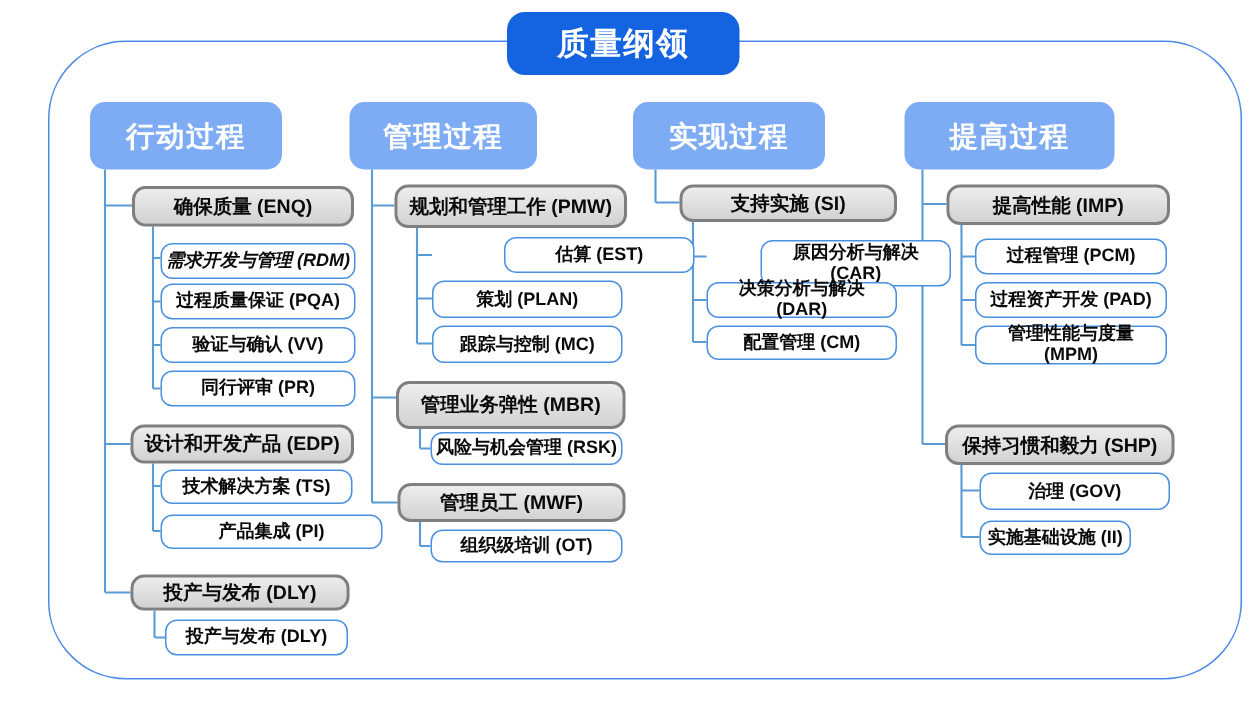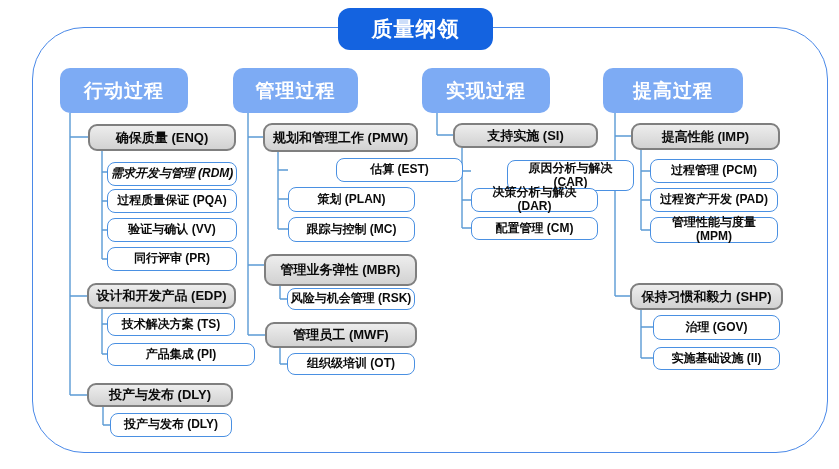--- a/index.html
+++ b/index.html
@@ -89,13 +89,13 @@
 <div class="leaf" style="left:471px;top:188px;width:127px;height:24px;">决策分析与解决 (DAR)</div>
 <div class="leaf" style="left:471px;top:217px;width:127px;height:23px;">配置管理 (CM)</div>
 
 <div class="hdr" style="left:603px;top:68px;width:140px;height:45px;">提高过程</div>
 <div class="grp" style="left:631px;top:123px;width:149px;height:27px;">提高性能 (IMP)</div>
 <div class="leaf" style="left:650px;top:159px;width:128px;height:24px;">过程管理 (PCM)</div>
 <div class="leaf" style="left:650px;top:188px;width:128px;height:24px;">过程资产开发 (PAD)</div>
 <div class="leaf" style="left:650px;top:217px;width:128px;height:26px;">管理性能与度量 (MPM)</div>
 <div class="grp" style="left:630px;top:283px;width:153px;height:27px;">保持习惯和毅力 (SHP)</div>
 <div class="leaf" style="left:653px;top:315px;width:127px;height:25px;">治理 (GOV)</div>
-<div class="leaf" style="left:653px;top:347px;width:127px;height:23px;">实施基础设施 (II)</div>
+<div class="leaf" style="left:653px;top:347px;width:101px;height:23px;">实施基础设施 (II)</div>
 
 </body></html>

